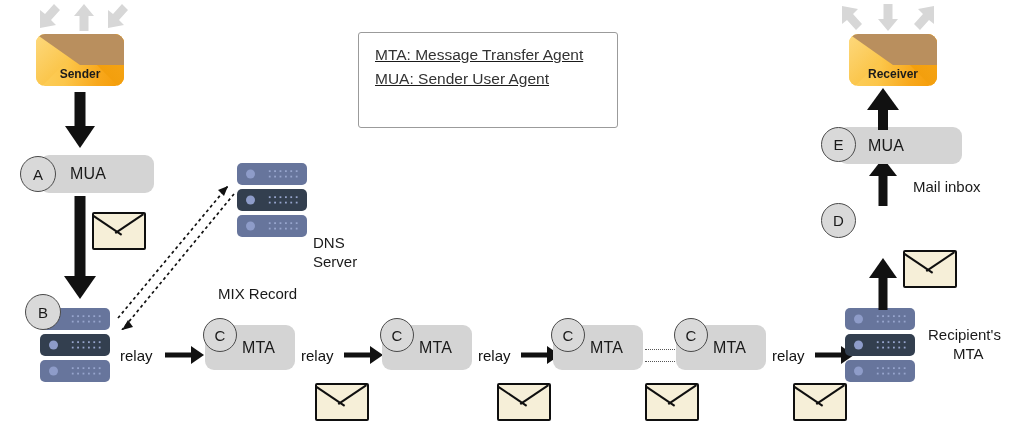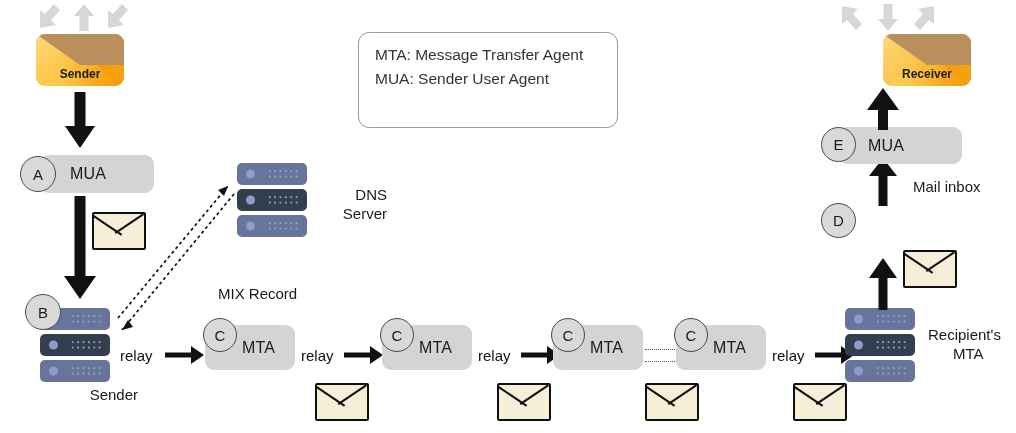--- a/index.html
+++ b/index.html
@@ -50,27 +50,27 @@
   .rack .u.dark{background:#333f4f;}
   .rack .led{position:absolute;left:9px;top:50%;transform:translateY(-50%);
     width:9px;height:9px;border-radius:50%;background:#8e9cc9;}
   .rack .dots{position:absolute;right:8px;top:50%;transform:translateY(-50%);
     width:32px;height:11px;
     background-image:radial-gradient(#97a5cd 0.9px, rgba(0,0,0,0) 1.1px);
     background-size:5.4px 5.4px;}
 
   
   .lbl{position:absolute;font-size:15px;color:#1a1a1a;line-height:18px;white-space:pre;}
-  .lbl.c{text-align:right;}
+  .lbl.c{text-align:left;margin-top:48px;}
   .relay{position:absolute;font-size:15px;color:#111;}
 
   
   .legend{
-    position:absolute;border:1.4px solid #9b9b9b;border-radius:11px;background:#fff;
-    box-sizing:border-box;padding:10px 16px;
+    position:absolute;border:1.4px solid #9b9b9b;border-radius:3px;background:#fff;
+    box-sizing:border-box;padding:10px 16px;text-decoration:underline;
   }
   .legend div{font-size:15.5px;line-height:24px;color:#333;white-space:nowrap;}
 
   
   .vArrow{position:absolute;}
   .vArrow .shaft{position:absolute;left:50%;transform:translateX(-50%);background:#111;}
   .vArrow .head{position:absolute;left:50%;transform:translateX(-50%);width:0;height:0;border-style:solid;}
   .hArrow{position:absolute;}
   .hArrow .shaft{position:absolute;top:50%;transform:translateY(-50%);background:#111;height:5px;}
   .hArrow .head{position:absolute;top:50%;transform:translateY(-50%);width:0;height:0;border-style:solid;
@@ -276,21 +276,21 @@
   <div class="rolebox" style="left:838px;top:127px;width:124px;height:37px;">
     <span class="rl" style="margin-left:30px;">MUA</span>
   </div>
   <div class="badge" style="left:821px;top:127px;width:35px;height:35px;">E</div>
 
   <div class="vArrow" style="left:866px;top:88px;width:34px;height:42px;">
     <div class="shaft" style="top:16px;width:10px;height:26px;"></div>
     <div class="head" style="top:0;border-width:0 16px 22px 16px;border-color:transparent transparent #111 transparent;"></div>
   </div>
 
-  <div class="bigmail" style="left:883px;top:34px;">
+  <div class="bigmail" style="left:849px;top:34px;">
     <div class="bm-body"></div>
     <div class="bm-flapL"></div>
     <div class="bm-flapR"></div>
     <div class="bm-top"></div>
     <div class="bm-label">Receiver</div>
   </div>
 
   <svg class="gray-arrows" style="left:836px;top:0px;" width="104" height="34">
     <g fill="#d7d7d7">
       <path d="M6 6 L6 24 L11 20 L20 30 L26 24 L17 14 L22 9 Z"></path>

